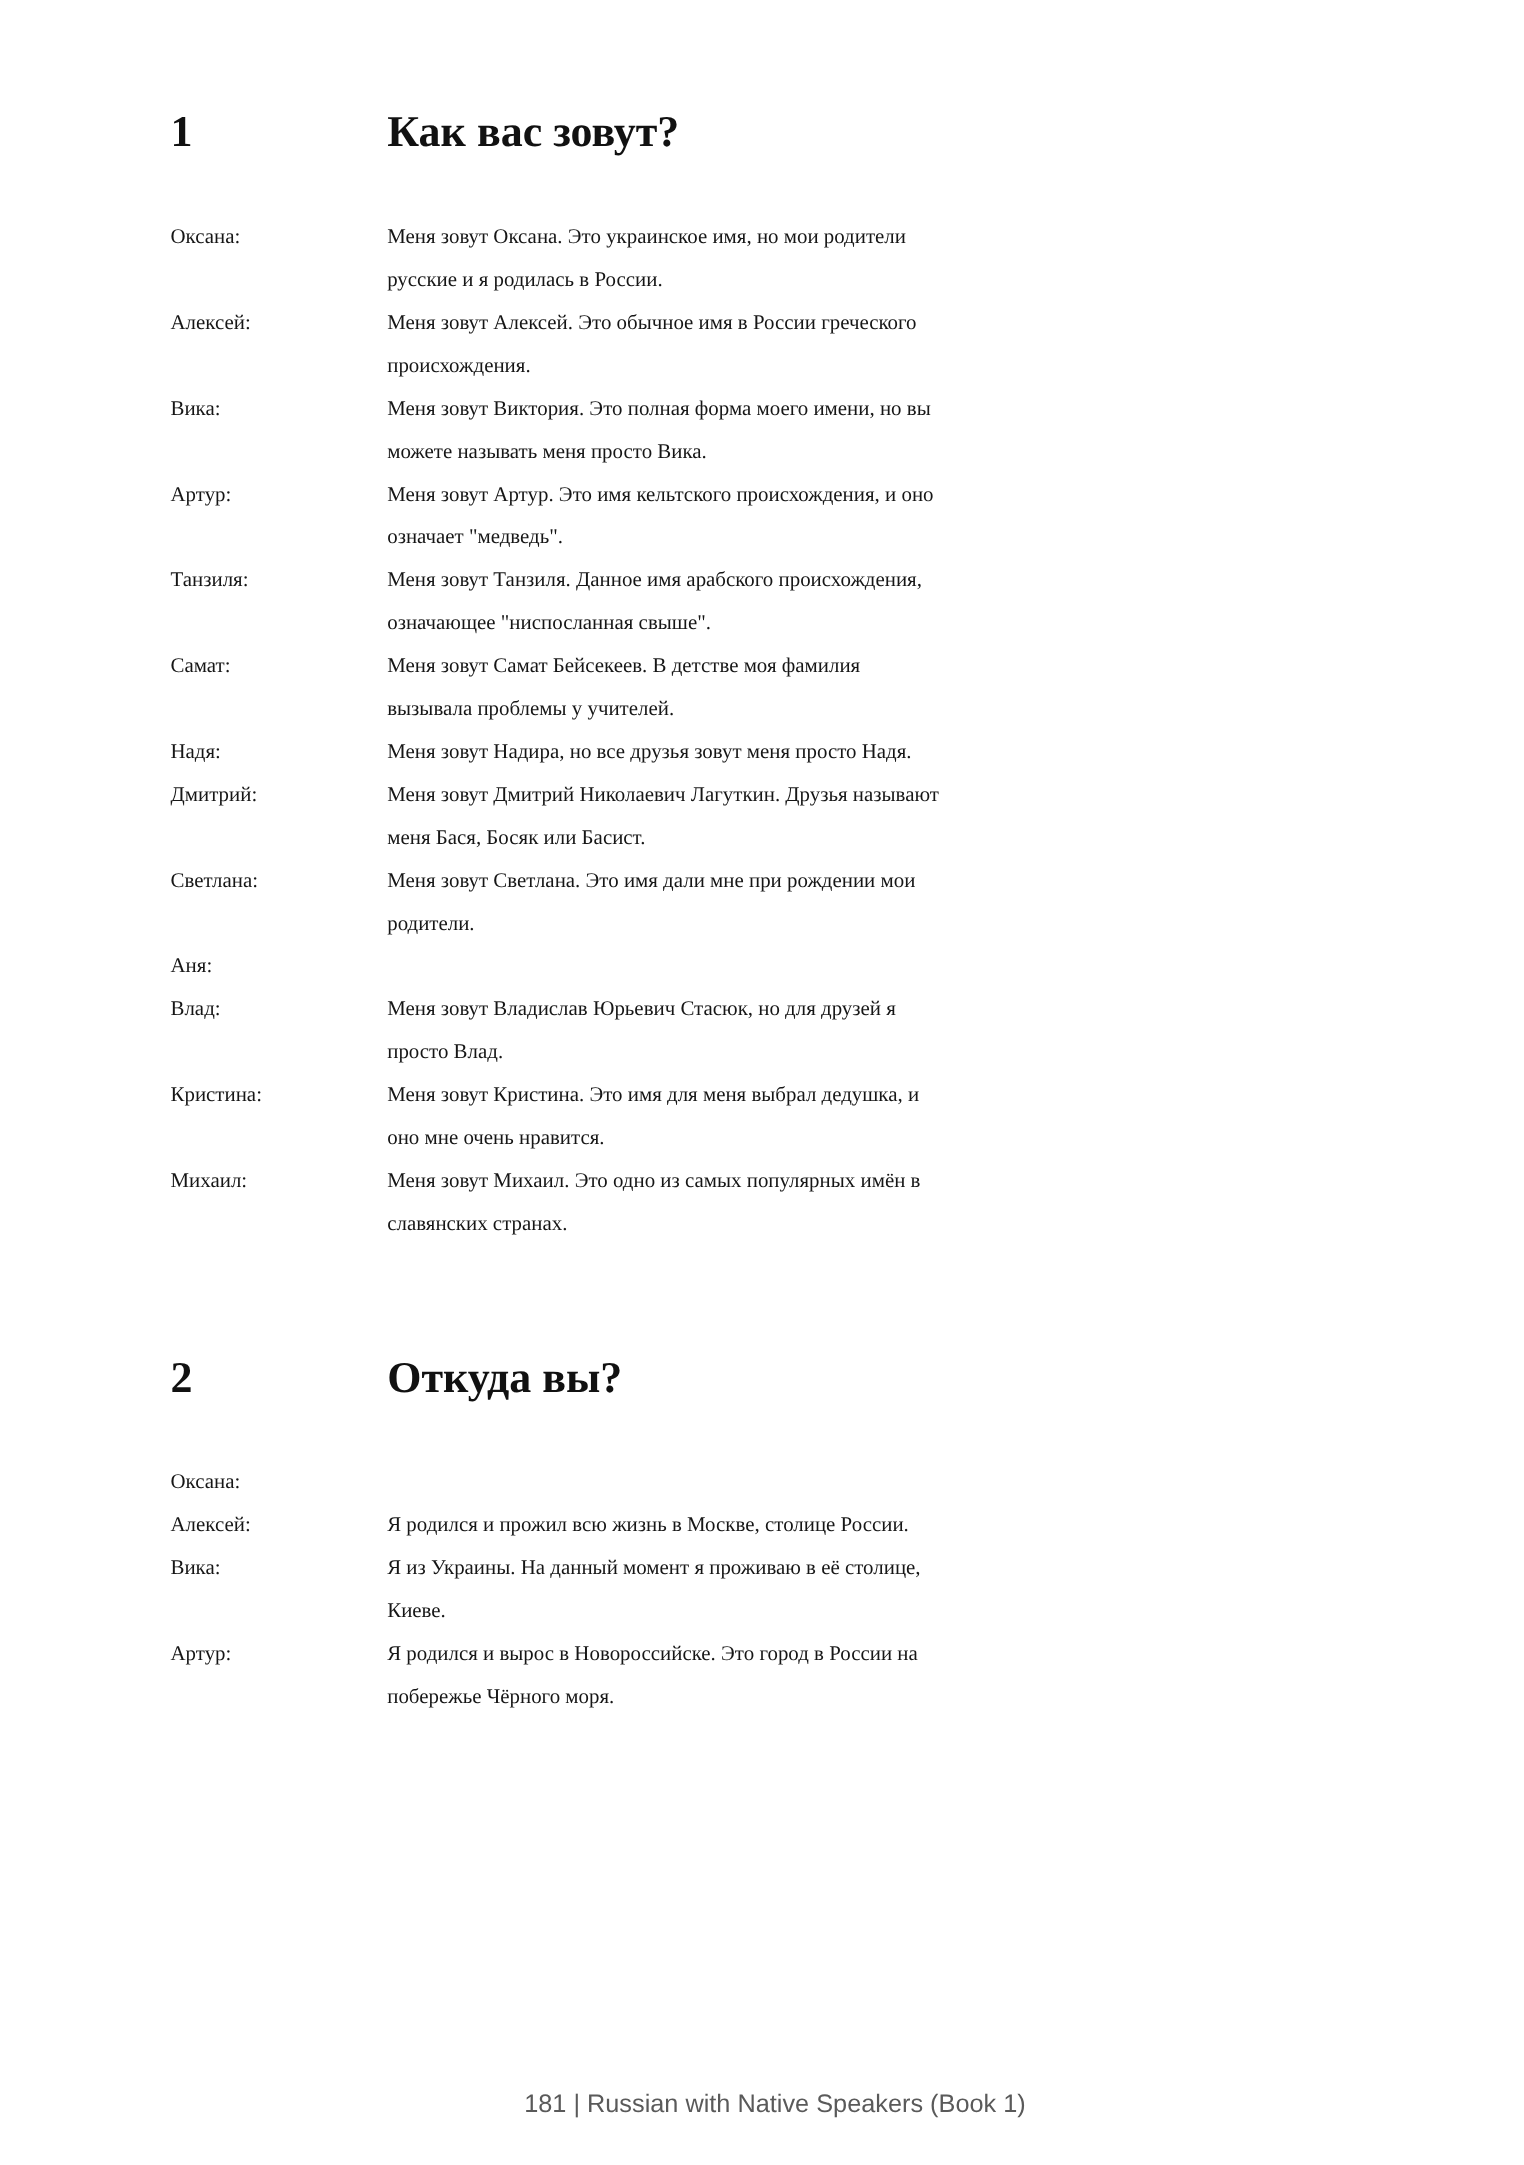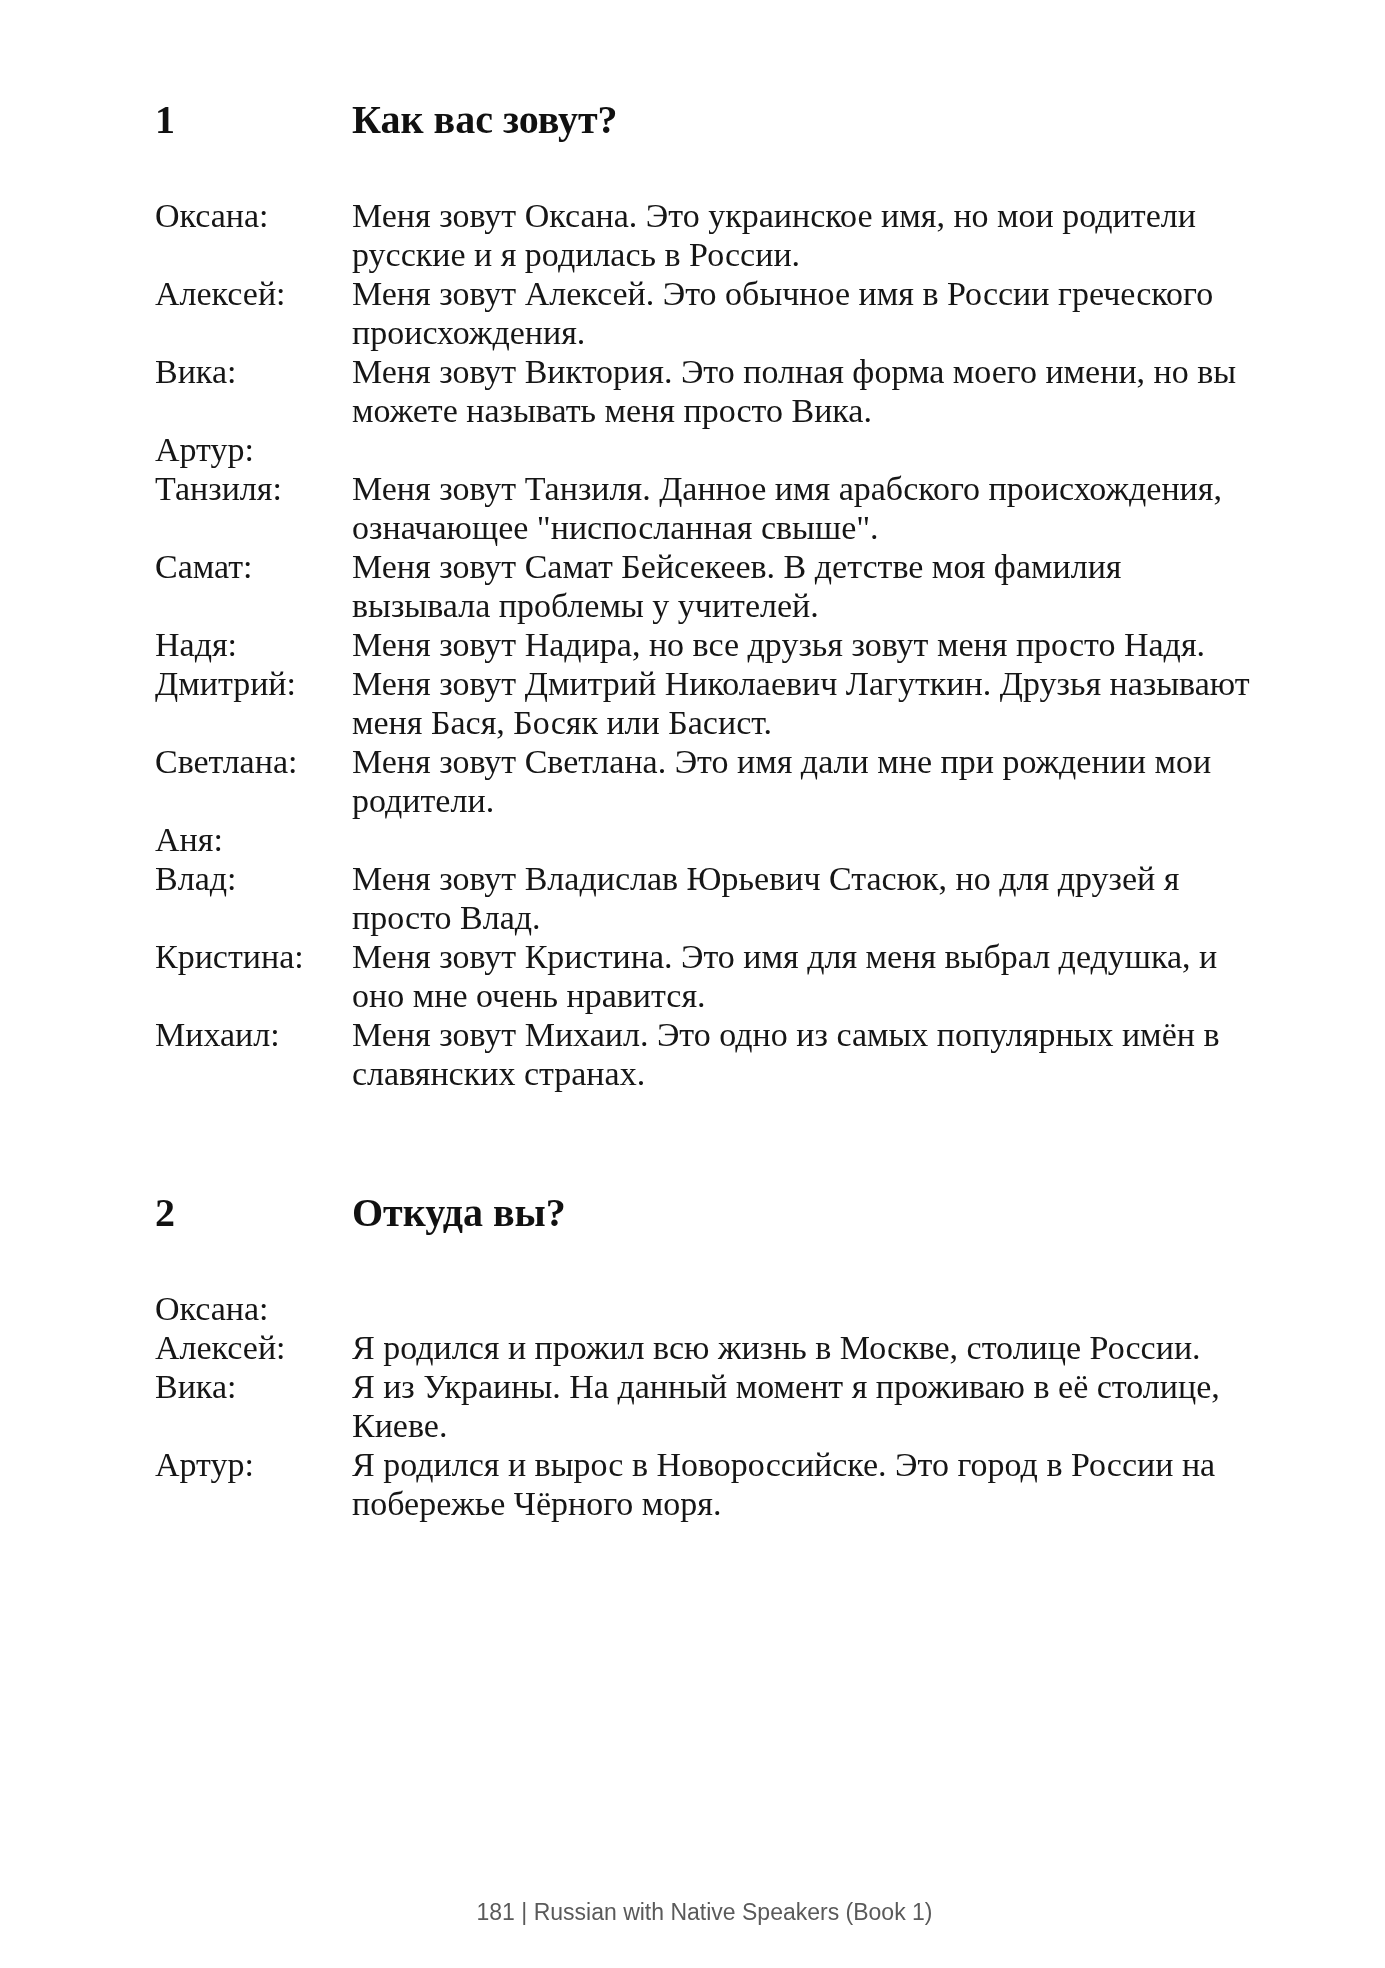--- a/index.html
+++ b/index.html
@@ -47,21 +47,21 @@
     color: #111111;
   }
   .dialogue {
     margin-top: 56px;
   }
   .dialogue-row {
     display: grid;
     grid-template-columns: 197px 1fr;
     padding-left: 155px;
     padding-right: 66px;
-    font-size: 34px;
+    font-size: 19px;
     line-height: 39px;
   }
   .speaker {
     display: block;
   }
   .utterance {
     display: block;
     white-space: pre-line;
   }
   .footer {
@@ -100,20 +100,22 @@
   </div>
 
   <div class="dialogue-row">
     <span class="speaker">Вика:</span>
     <span class="utterance">Меня зовут Виктория. Это полная форма моего имени, но вы
 можете называть меня просто Вика.</span>
   </div>
 
   <div class="dialogue-row">
     <span class="speaker">Артур:</span>
+    <span class="utterance">Меня зовут Артур. Это имя кельтского происхождения, и оно
+означает "медведь".</span>
   </div>
 
   <div class="dialogue-row">
     <span class="speaker">Танзиля:</span>
     <span class="utterance">Меня зовут Танзиля. Данное имя арабского происхождения,
 означающее "ниспосланная свыше".</span>
   </div>
 
   <div class="dialogue-row">
     <span class="speaker">Самат:</span>

